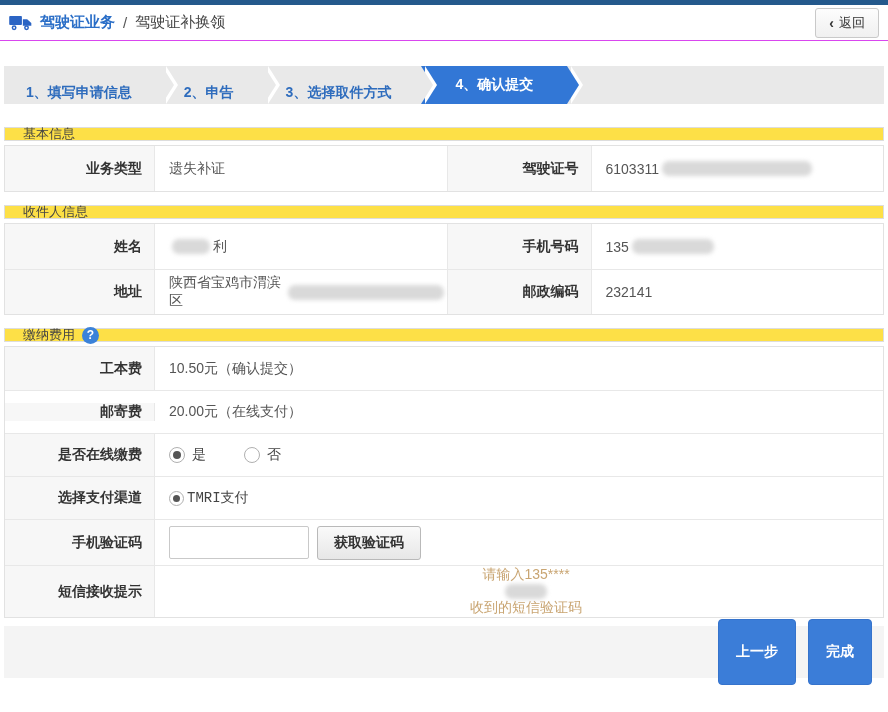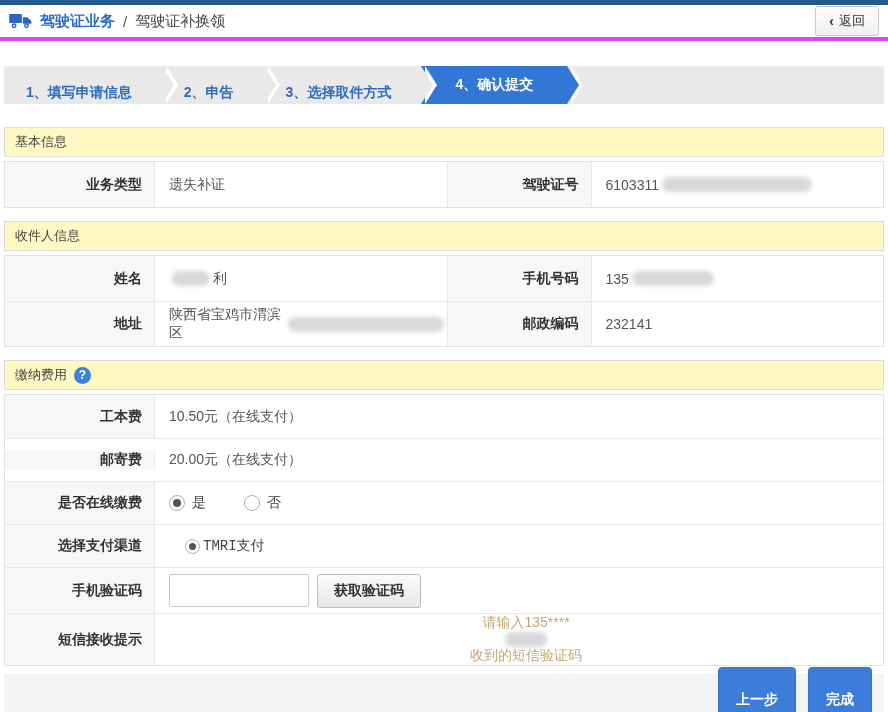--- a/index.html
+++ b/index.html
@@ -2,21 +2,21 @@
 <html><head>
 <meta charset="utf-8">
 <style>
   * { margin:0; padding:0; box-sizing:border-box; }
   html,body { width:888px; height:712px; background:#fff; overflow:hidden;
     font-family:"Liberation Sans","DejaVu Sans",sans-serif; }
 
   .topbar { height:5px; background:#24598c; }
 
   .hdr { height:36px; display:flex; align-items:center; justify-content:space-between;
-    padding:12px 9px; border-bottom:4px solid #d946ef; background:#fff; }
+    padding:12px 9px; border-bottom:1px solid #d946ef; background:#fff; }
   .hdr-left { display:flex; align-items:center; gap:8px; font-size:15px; }
   .title-main { color:#2a6ec7; font-weight:bold; }
   .title-sep { color:#555; }
   .title-sub { color:#444; }
   .btn-back { display:inline-flex; align-items:center; gap:5px; padding:5px 13px;
     background:linear-gradient(#fdfdfd,#f0f0f0); border:1px solid #c9c9c9; border-radius:3px;
     font-size:13px; color:#333; cursor:pointer; }
   .btn-back .chev { font-weight:bold; font-size:14px; line-height:1; }
 
   .steps { display:flex; background:#e9e9e9; height:38px; margin:25px 4px 0; }
@@ -27,22 +27,22 @@
     border-left:12px solid #fff; z-index:1; }
   .step::after { content:""; position:absolute; left:100%; top:0;
     border-top:19px solid transparent; border-bottom:19px solid transparent;
     border-left:12px solid #e9e9e9; z-index:2; }
   .step:nth-child(1){z-index:5;} .step:nth-child(2){z-index:4;}
   .step:nth-child(3){z-index:3;} .step:nth-child(4){z-index:2;}
   .step.active { background:#3277d6; color:#fff; padding:0 34px; }
   .step.active::after { border-left-color:#3277d6; }
 
   .section { margin:0 4px; }
-  .sec-head { background:#fef9c3; border:1px solid #ddd; height:30px;
-    display:flex; align-items:center; gap:7px; padding:0 10px;
+  .sec-head { background:#fde047; border:1px solid #ddd; height:14px;
+    display:flex; align-items:center; gap:7px; padding:0 18px;
     font-size:13px; color:#444; margin-bottom:4px; }
   .help-icon { width:17px; height:17px; border-radius:50%; background:#3b82d9; color:#fff;
     font-size:12px; font-weight:bold; display:inline-flex; align-items:center;
     justify-content:center; cursor:pointer; }
 
   .tbl { border:1px solid #e2e2e2; background:#fff; }
   .row { display:flex; min-height:45px; align-items:stretch; }
   .row + .row { border-top:1px solid #e8e8e8; }
   .cell-label { width:150px; background:#f7f7f7; display:flex; align-items:center;
     justify-content:flex-end; padding-right:12px; font-weight:bold; font-size:14px;
@@ -167,36 +167,36 @@
 </div>
 
 <div class="section mt-sec">
   <div class="sec-head">
     <span>缴纳费用</span>
     <span class="help-icon">?</span>
   </div>
   <div class="tbl">
     <div class="row" style="min-height:43px;">
       <div class="cell-label">工本费</div>
-      <div class="cell-value">10.50元（在线支付）</div>
+      <div class="cell-value">10.50元（确认提交）</div>
     </div>
     <div class="row" style="min-height:43px;align-items:center;">
       <div class="cell-label">邮寄费</div>
       <div class="cell-value">20.00元（在线支付）</div>
     </div>
     <div class="row" style="min-height:43px;">
       <div class="cell-label">是否在线缴费</div>
       <div class="cell-value">
         <span class="radio sel"></span>
         <span class="radio-label">是</span>
         <span class="radio radio-gap"></span>
         <span class="radio-label">否</span>
       </div>
     </div>
-    <div class="row" style="min-height:43px;gap:16px;">
+    <div class="row" style="min-height:43px;">
       <div class="cell-label">选择支付渠道</div>
       <div class="cell-value">
         <span class="radio small sel"></span>
         <span class="radio-label" style="margin-left:3px;font-family:Liberation Mono, monospace;">TMRI支付</span>
       </div>
     </div>
     <div class="row" style="min-height:46px;justify-content:flex-end;">
       <div class="cell-label">手机验证码</div>
       <div class="cell-value">
         <input type="text" class="code-input" style="">

